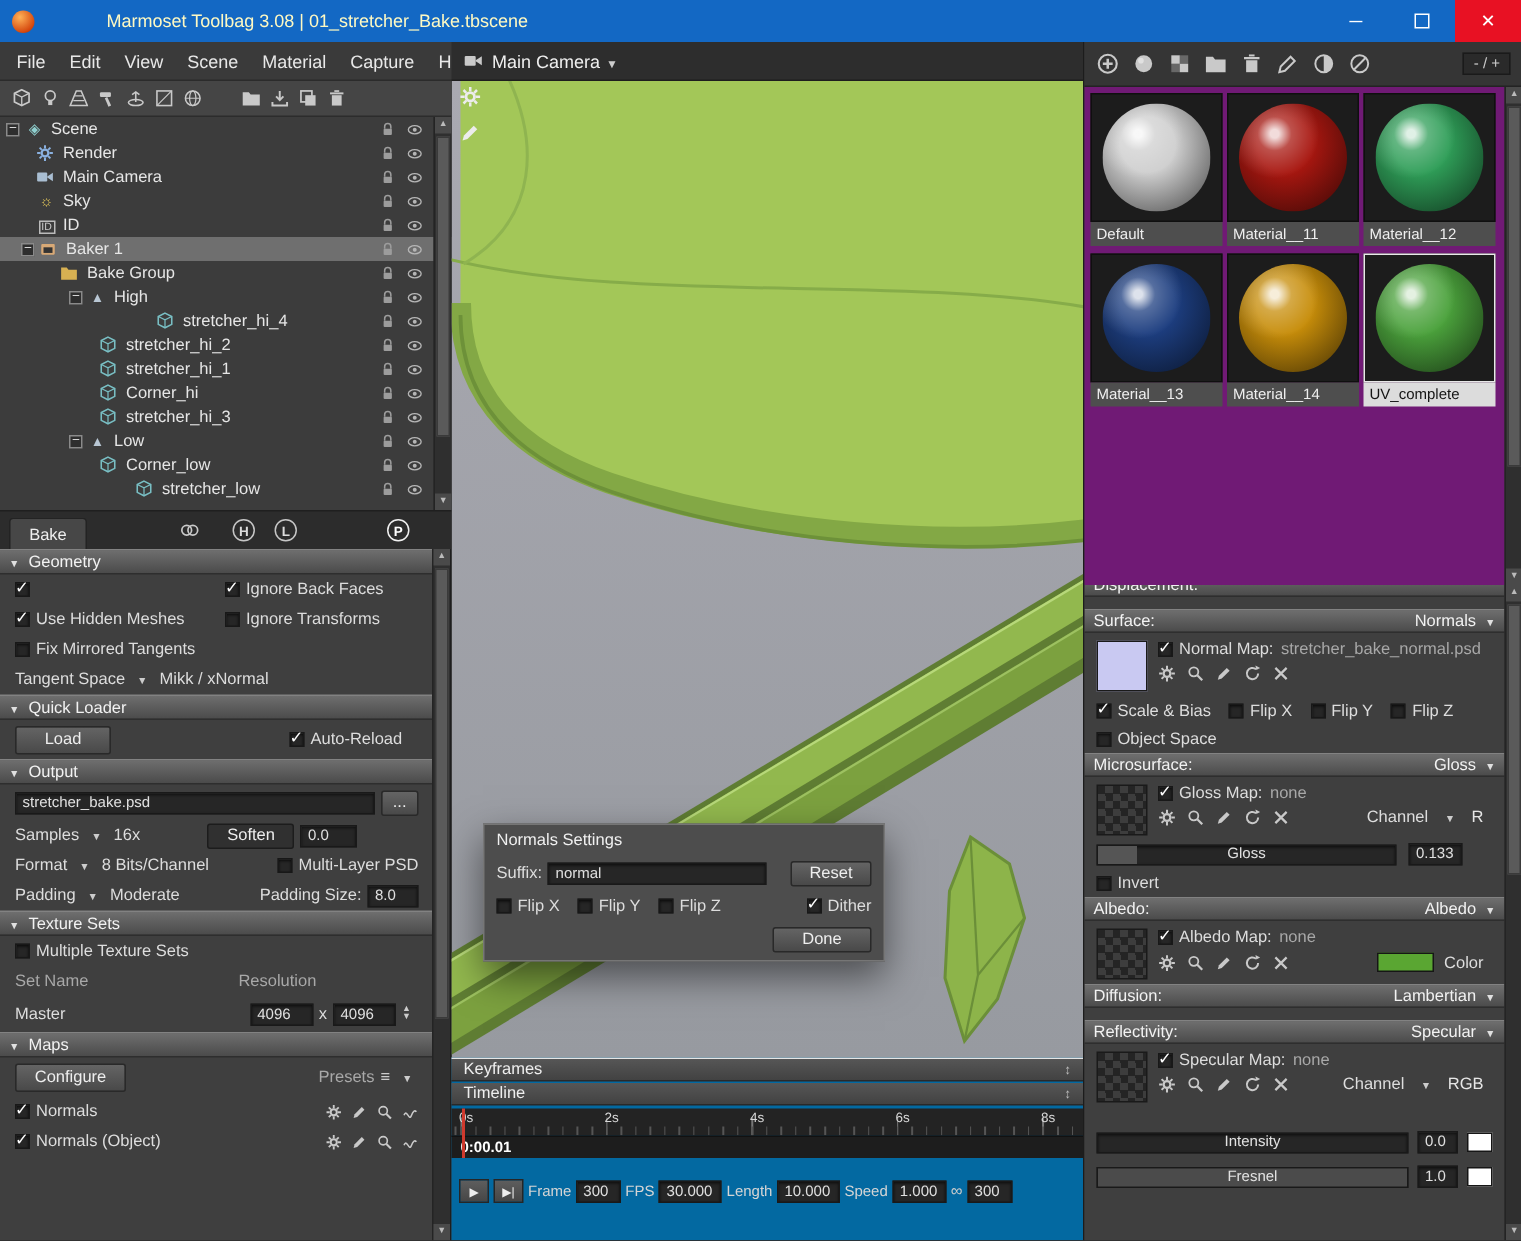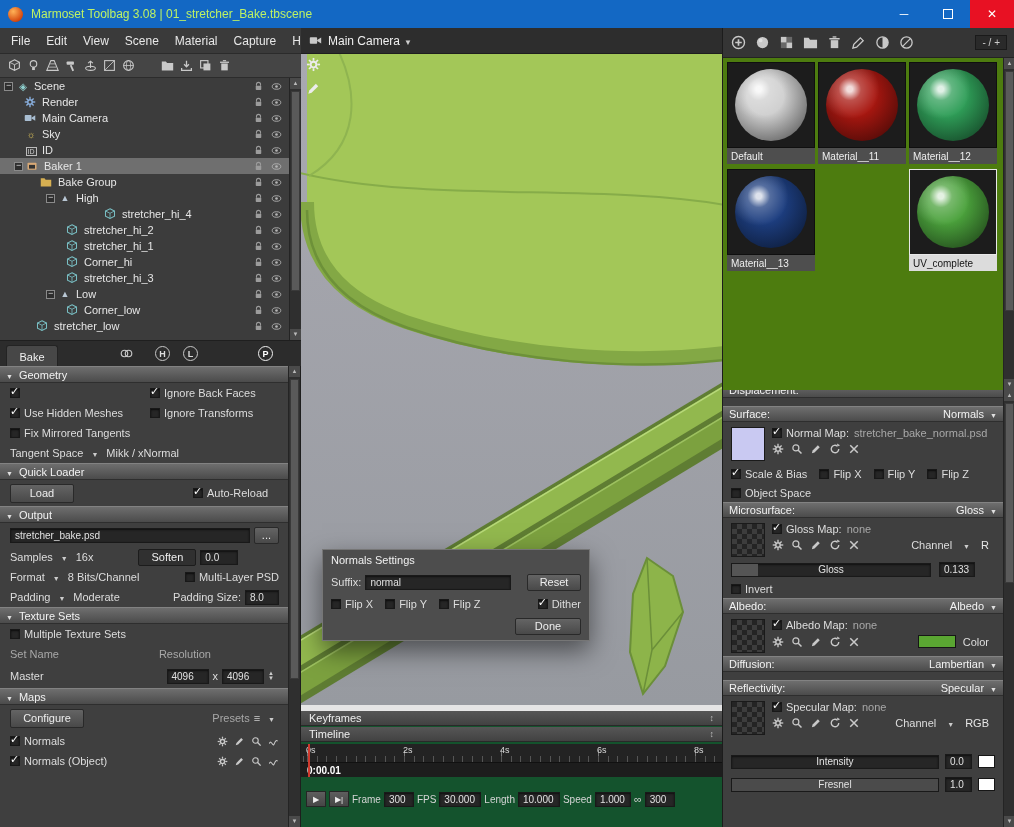--- a/index.html
+++ b/index.html
@@ -3,21 +3,21 @@
 <meta charset="utf-8">
 <style>
   * { margin:0; padding:0; box-sizing:border-box; }
   html,body { background:#222; }
   body { font-family:"Liberation Sans","DejaVu Sans",sans-serif; font-size:11px; color:#ddd; }
   .app { position:relative; width:1014px; height:827px; background:#3c3c3c; overflow:hidden; user-select:none; }
 
   
   .titlebar { position:absolute; left:0; top:0; width:1014px; height:28px; background:#1368c4; display:flex; align-items:center; padding-left:8px; }
   .logo { width:15px; height:15px; border-radius:50%; background:radial-gradient(circle at 35% 30%, #ffb257, #d6490f 70%, #8c2606); margin-right:8px; flex:none; }
-  .tb-title { color:#bef264; font-size:12px; white-space:nowrap; }
+  .tb-title { color:#fef9c3; font-size:12px; white-space:nowrap;margin-left:40px; }
   .wbtns { margin-left:auto; display:flex; height:28px; }
   .wbtn { width:44px; height:28px; display:flex; align-items:center; justify-content:center; color:#fff; font-size:12px; }
   .wbtn.close { background:#e81123; }
   .maxbox { width:10px; height:10px; border:1px solid #fff; display:block; }
 
   
   .menubar { position:absolute; left:0; top:28px; width:301px; height:26px; background:#3a3a3a; border-bottom:1px solid #2b2b2b; display:flex; align-items:center; gap:2px; padding:0 4px; }
   .menu-item { padding:3px 7px; color:#e8e8e8; font-size:12px; }
 
   
@@ -77,39 +77,39 @@
   
   .vheader { position:absolute; left:301px; top:28px; width:421px; height:26px; background:#2d2d2d; border-bottom:1px solid #1e1e1e; display:flex; align-items:center; gap:6px; padding:0 8px; color:#efefef; font-size:12px; }
   .vheader .dd::after { font-size:8px; }
   .viewport { position:absolute; left:301px; top:54px; width:421px; height:651px; overflow:hidden; }
   .vicon { position:absolute; color:#ececec; z-index:3; }
   .dlg { position:absolute; left:21px; top:495px; width:268px; height:92px; background:#4d4d4d; border:1px solid #767676; box-shadow:0 10px 24px rgba(0,0,0,.5); z-index:5; padding:4px 8px; }
   .dlg-title { color:#f0f0f0; font-size:11px; margin-bottom:5px; }
   .dlg .row { padding:0; height:22px; }
 
   
-  .timeline { position:absolute; left:301px; top:705px; width:421px; height:122px; background:#14532d; border-top:6px solid #e5e5e5; }
+  .timeline { position:absolute; left:301px; top:705px; width:421px; height:122px; background:#0369a1; border-top:1px solid #e5e5e5; }
   .tlbar { position:absolute; left:0; width:421px; height:15px; background:linear-gradient(#565656,#424242); border-bottom:1px solid #292929; display:flex; align-items:center; padding:0 8px; color:#eee; }
   .tlbar .updn { margin-left:auto; color:#bbb; font-size:9px; }
   .ruler { position:absolute; left:0; top:33px; width:421px; height:18px; background:#232323;
     background-image:repeating-linear-gradient(90deg,#555 0 1px,transparent 1px 9.7px),repeating-linear-gradient(90deg,#777 0 1px,transparent 1px 97px);
     background-size:100% 6px,100% 12px; background-position:6px bottom,6px bottom; background-repeat:repeat-x; }
   .tick { position:absolute; top:1px; font-size:9px; color:#d8d8d8; }
   .timestrip { position:absolute; left:0; top:51px; width:421px; height:15px; background:#1d1d1d; border-top:1px solid #111; display:flex; align-items:center; padding:0 6px; }
   .playhead { position:absolute; left:7px; top:33px; width:2px; height:33px; background:#cf3a2e; z-index:2; }
   .transport { position:absolute; left:0; top:78px; width:421px; height:20px; display:flex; align-items:center; gap:3px; padding:0 5px; }
   .tbtn { width:20px; height:16px; background:linear-gradient(#5e5e5e,#464646); border:1px solid #262626; color:#eee; font-size:8px; display:inline-flex; align-items:center; justify-content:center; }
   .tlabel { font-size:10px; color:#d5d5d5; }
 
   
   .rightcol { position:absolute; left:722px; top:28px; width:292px; height:799px; background:#3f3f3f; border-left:1px solid #1c1c1c; }
   .mtoolbar { position:absolute; left:0; top:0; width:292px; height:30px; background:#353535; border-bottom:1px solid #232323; display:flex; align-items:center; gap:9px; padding:0 8px; }
   .mtoolbar .i { width:15px; height:15px; }
   .sizectl { margin-left:auto; background:#2a2a2a; border:1px solid #1a1a1a; color:#ccc; padding:1px 6px; font-size:10px; }
-  .mbrowser { position:absolute; left:0; top:30px; width:292px; height:332px; background:#4d7c0f; }
+  .mbrowser { position:absolute; left:0; top:30px; width:292px; height:332px; background:#701a75; }
   .tile { position:absolute; width:88px; }
   .thumb { width:88px; height:86px; background:#1c1c1c; border:1px solid #0f0f0f; display:flex; align-items:center; justify-content:center; }
   .sphere { width:72px; height:72px; border-radius:50%;
     background:radial-gradient(circle at 33% 28%, rgba(255,255,255,.85) 0 4%, rgba(255,255,255,.25) 16%, rgba(255,255,255,0) 42%), radial-gradient(circle at 42% 38%, var(--c,#888) 30%, #000 135%); }
   .tname { height:16px; background:#4e4e4e; color:#efefef; font-size:10px; display:flex; align-items:center; padding:0 4px; overflow:hidden; white-space:nowrap; }
   .tile.checked .tname { background:#dcdcdc; color:#141414; }
   .tile.checked .thumb { border-color:#e8e8e8; }
 
   
   .mprops { position:absolute; left:0; top:362px; width:292px; height:437px; background:#3f3f3f; overflow:hidden; }
@@ -596,21 +596,21 @@
             <svg class="i">
               <use href="#i-lock"></use>
             </svg>
           </span>
         <span class="teye">
             <svg class="i">
               <use href="#i-eye"></use>
             </svg>
           </span>
       </div>
-      <div class="trow" style="padding-left:36px">
+      <div class="trow" style="padding-left:90px">
         <span class="tic tic-cube">
             <svg class="i">
               <use href="#i-cube"></use>
             </svg>
           </span>
         <span>stretcher_low</span>
         <span class="tlock">
             <svg class="i">
               <use href="#i-lock"></use>
             </svg>
@@ -997,20 +997,26 @@
             <div class="sphere" style="--c: #2f9e58;"></div>
           </div>
         <div class="tname">Material__12</div>
       </div>
       <div class="tile" style="left:4px; top:111px;">
         <div class="thumb">
             <div class="sphere" style="--c: #1d3e80;"></div>
           </div>
         <div class="tname">Material__13</div>
       </div>
+      <div class="tile" style="left:95px; top:111px;">
+        <div class="thumb">
+            <div class="sphere" style="--c: #c78d0a;"></div>
+          </div>
+        <div class="tname">Material__14</div>
+      </div>
       <div class="tile checked" style="left:186px; top:111px;">
         <div class="thumb">
             <div class="sphere" style="--c: #4ba23c;"></div>
           </div>
         <div class="tname">UV_complete</div>
       </div>
       <div class="sb" style="right:0; top:0; height:332px;">
         <span class="up"></span>
         <span class="dn"></span>
         <span class="th" style="top:13px; height:240px;"></span>

